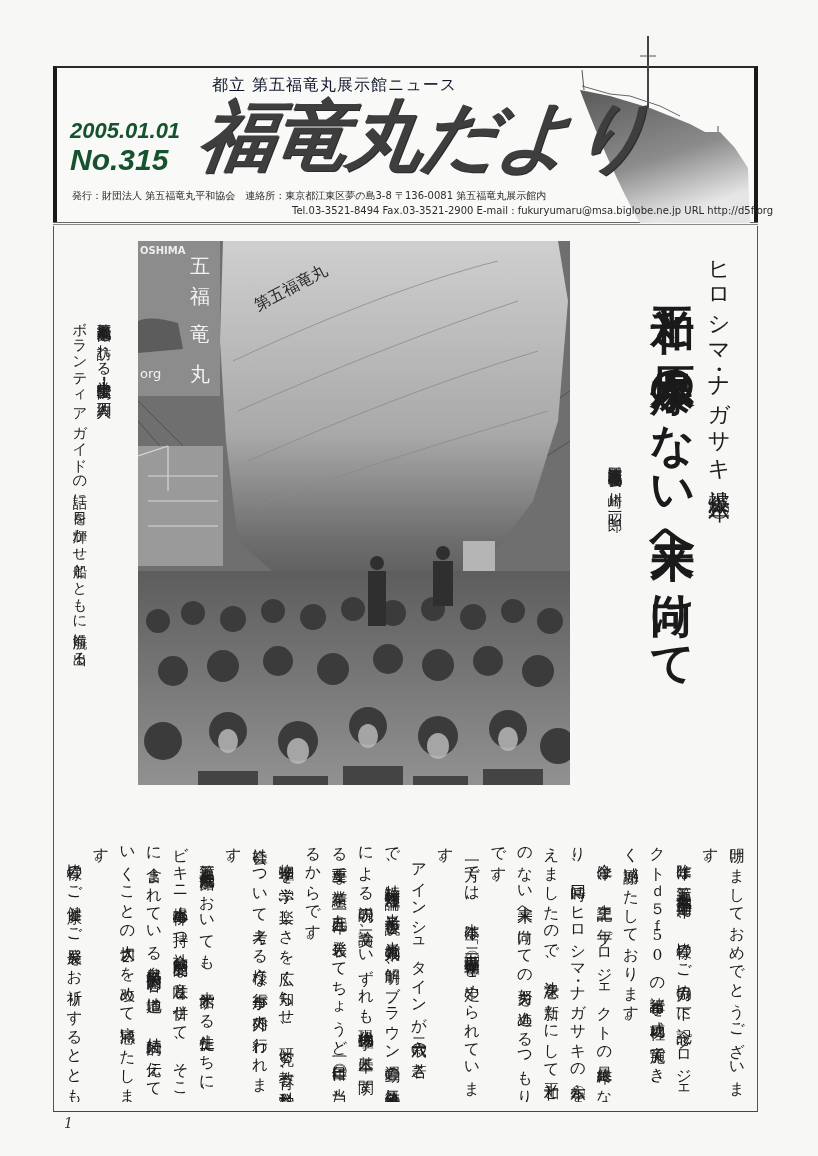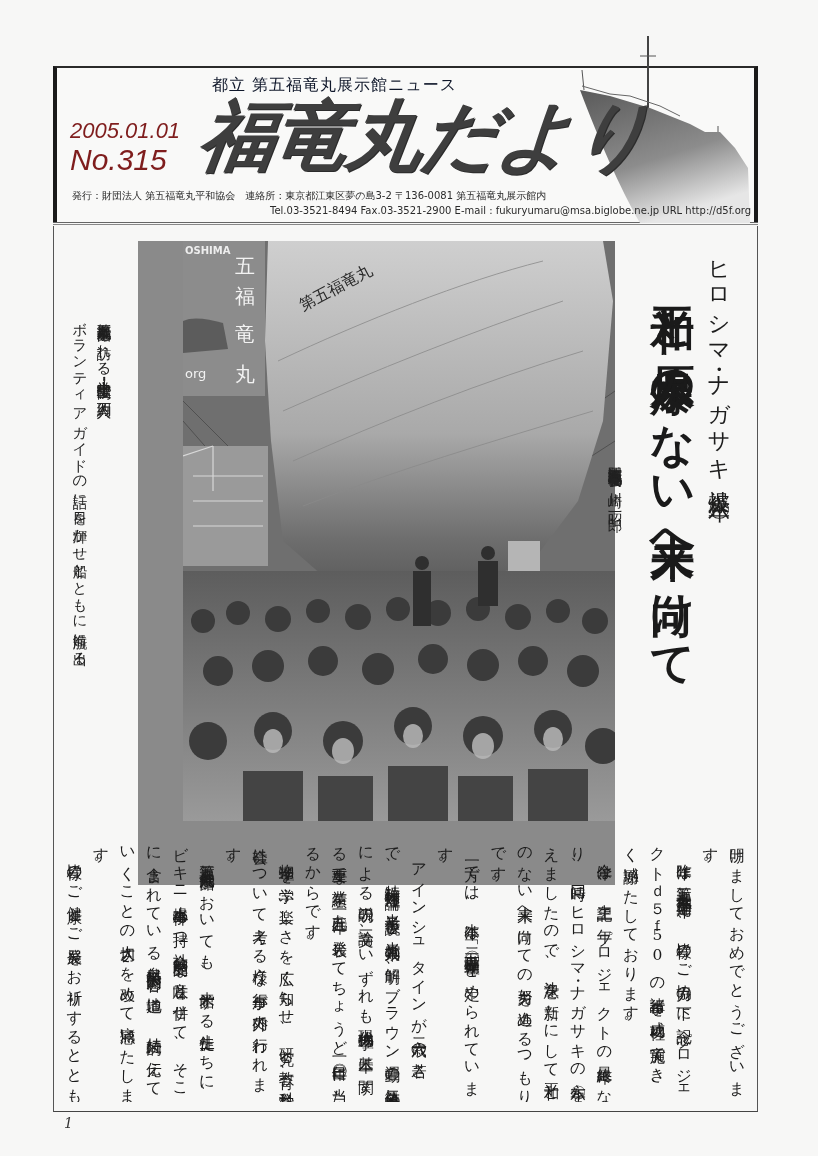--- a/index.html
+++ b/index.html
@@ -24,54 +24,54 @@
     left: 53px; top: 222px; width: 705px; height: 3px;
     border-top: 1px solid #666; border-bottom: 1px solid #888;
     box-sizing: border-box;
   }
   .subtitle {
     left: 212px; top: 75px; font-size: 16px; letter-spacing: 1px; color: #0f172a;
     font-family: "DejaVu Serif", serif;
   }
   .date, .issue {
     font-family: "Liberation Sans", "DejaVu Sans", sans-serif;
-    font-style: italic; font-weight: normal; color: #7f1d1d;
+    font-style: italic; font-weight: bold; color: #14532d;
   }
   .date { left: 70px; top: 118px; font-size: 22px; }
   .issue { left: 70px; top: 143px; font-size: 30px; }
   .title-main {
     left: 200px; top: 86px;
     font-size: 76px; font-style: italic; font-weight: bold;
     color: #3e3e3e; letter-spacing: -2px;
     font-family: "DejaVu Serif", serif;
     transform: skewX(-8deg);
     text-shadow: 1px 1px 0 #2c2c2c;
   }
   .pub-line1, .pub-line2 {
     font-size: 10px; color: #2a2a2a; white-space: nowrap;
     font-family: "DejaVu Sans", sans-serif;
   }
   .pub-line1 { left: 72px; top: 189px; }
-  .pub-line2 { left: 270px; top: 205px; }
+  .pub-line2 { left: 292px; top: 205px; }
 
   
   .ship { left: 570px; top: 28px; width: 195px; height: 195px; }
 
   
   .body-frame {
     left: 53px; top: 226px; width: 705px; height: 886px;
     border-left: 1px solid #555; border-right: 1px solid #555;
     border-bottom: 1px solid #444;
     box-sizing: border-box;
   }
 
   
   .photo {
-    left: 138px; top: 241px; width: 432px; height: 644px;
-    background: #8a8a8a; overflow: hidden; padding-left: 45px;
+    left: 138px; top: 241px; width: 432px; height: 544px;
+    background: #8a8a8a; overflow: hidden;
   }
   .photo svg { display: block; }
 
   
   .vert {
     writing-mode: vertical-rl;
     -webkit-writing-mode: vertical-rl;
     text-orientation: upright;
   }
   .caption {
@@ -139,21 +139,21 @@
   <line x1="12" y1="42" x2="14" y2="62" stroke="#555" stroke-width="1"></line>
   <line x1="148" y1="98" x2="148" y2="128" stroke="#555" stroke-width="1"></line>
   <polyline points="12,58 40,66 60,68 90,78 110,88" fill="none" stroke="#666" stroke-width="1"></polyline>
   <path d="M10,62 L40,68 L80,80 L120,96 L135,104 L150,104 L165,120 L178,140 L180,195 L70,195 C50,160 28,110 10,62 Z" fill="url(#shipGrad)"></path>
 </svg>
 
 <div class="abs subtitle">都立 第五福竜丸展示館ニュース</div>
 <div class="abs date">2005.01.01</div>
 <div class="abs issue">No.315</div>
 <div class="abs title-main">福竜丸だより</div>
-<div class="abs pub-line1">発行：財団法人 第五福竜丸平和協会　連絡所：東京都江東区夢の島3-2 〒136-0081 第五福竜丸展示館内</div>
+<div class="abs pub-line1">発行：財団法人 第五福竜丸平和協会　連絡所：東京都江東区夢の島3-8 〒136-0081 第五福竜丸展示館内</div>
 <div class="abs pub-line2">Tel.03-3521-8494  Fax.03-3521-2900  E-mail : fukuryumaru@msa.biglobe.ne.jp  URL  http://d5f.org</div>
 
 <div class="abs body-frame"></div>
 
 <div class="abs photo">
   <svg width="432" height="580" viewBox="0 0 432 580">
     <defs>
       <linearGradient id="hull" x1="0" y1="0" x2="0" y2="1">
         <stop offset="0" stop-color="#cfcfcf"></stop>
         <stop offset="0.55" stop-color="#a9a9a9"></stop>

